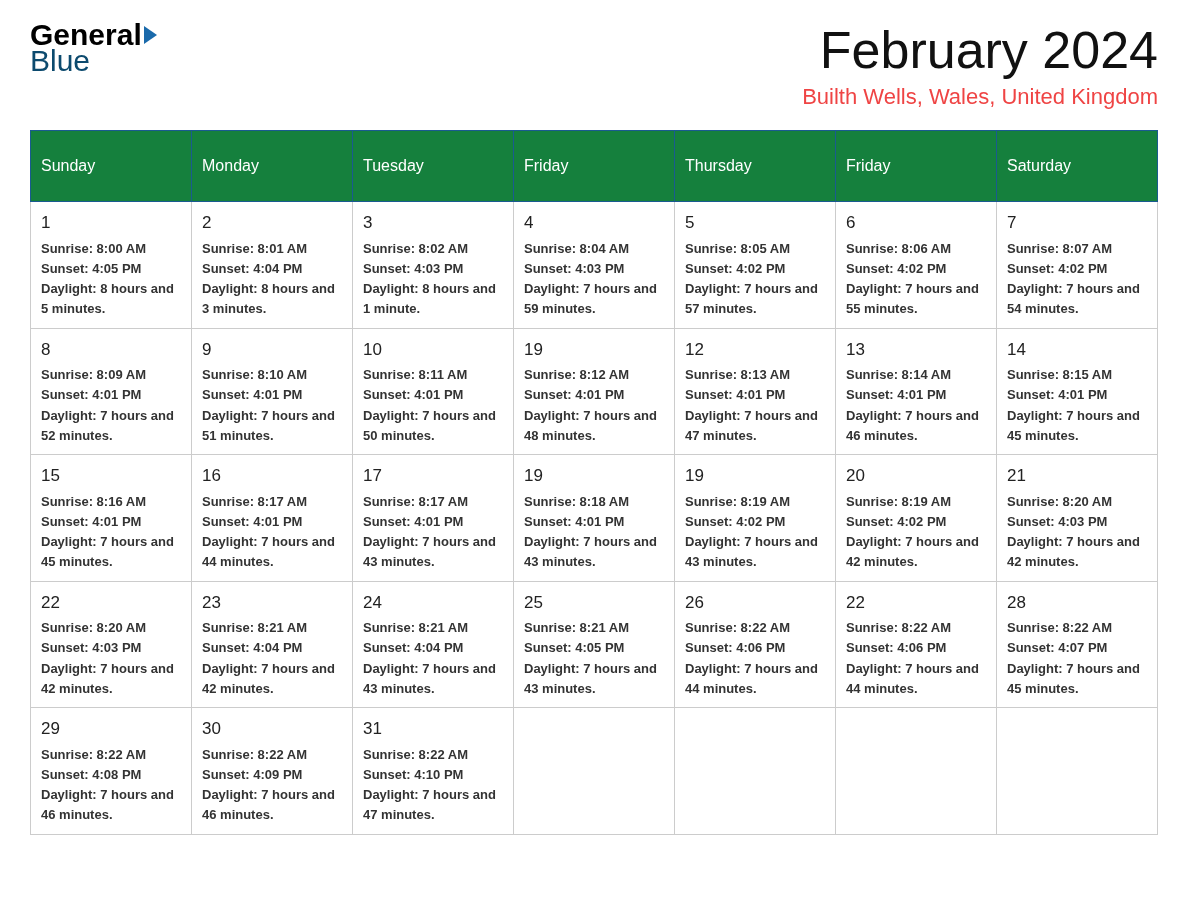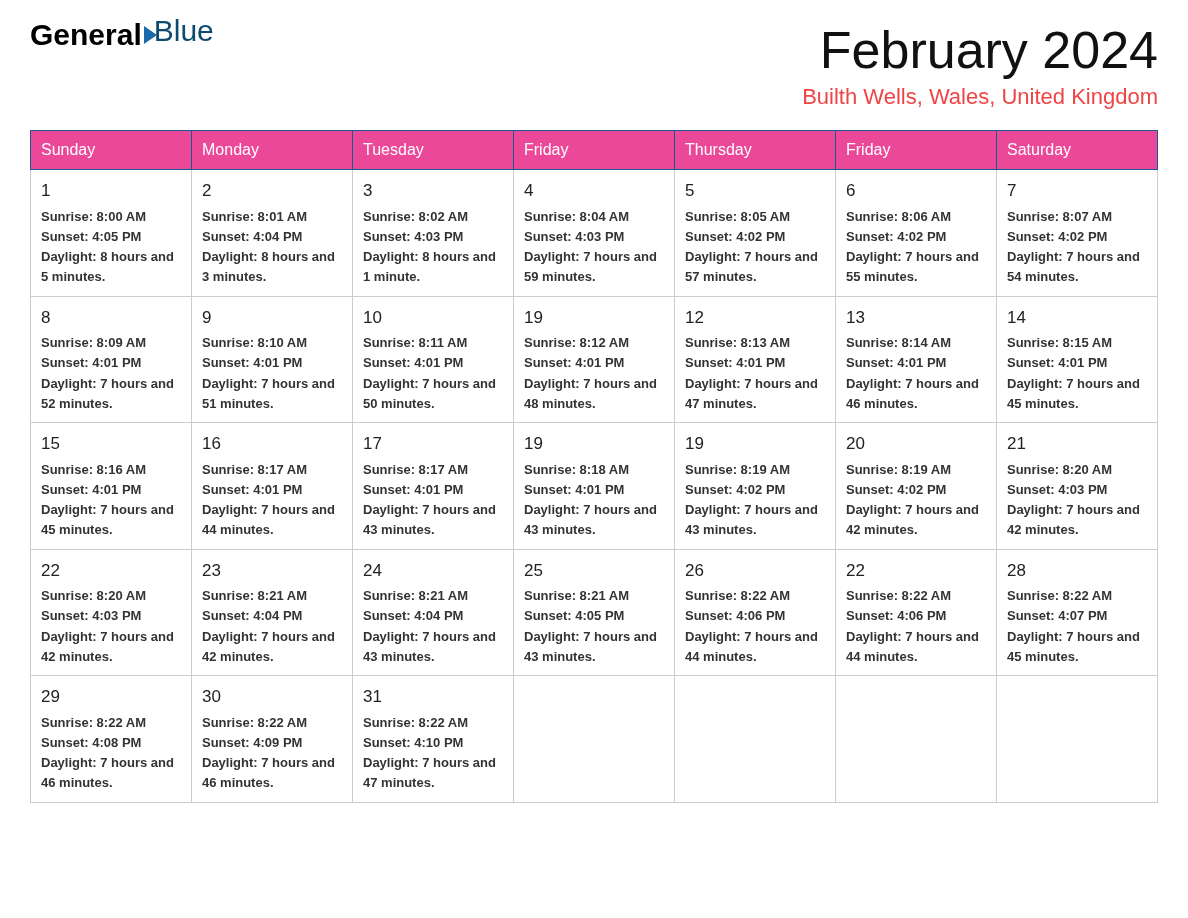--- a/index.html
+++ b/index.html
@@ -11,21 +11,21 @@
       padding: 20px 30px;
     }
     .header-area {
       display: flex;
       justify-content: space-between;
       align-items: flex-start;
       margin-bottom: 20px;
     }
     .logo {
       display: flex;
-      flex-direction: row;
+      flex-direction: column;
       align-items: flex-start;
     }
     .title-area {
       text-align: right;
     }
     .month-title {
       font-size: 52px;
       font-weight: normal;
       color: #111;
     }
@@ -33,23 +33,23 @@
       font-size: 22px;
       color: #ef4444;
       margin-top: 4px;
     }
     .calendar-table {
       width: 100%;
       border-collapse: collapse;
       border: 1px solid #999;
     }
     .calendar-table th {
-      background-color: #ec4899;
+      background-color: #15803d;
       color: #fff;
-      padding: 10px 10px;
+      padding: 26px 10px;
       font-size: 16px;
       font-weight: normal;
       text-align: left;
       border: 1px solid #1a5a90;
       margin-left: 36px;
     }
     .calendar-table td {
       vertical-align: top;
       padding: 8px 10px;
       font-size: 13.5px;

